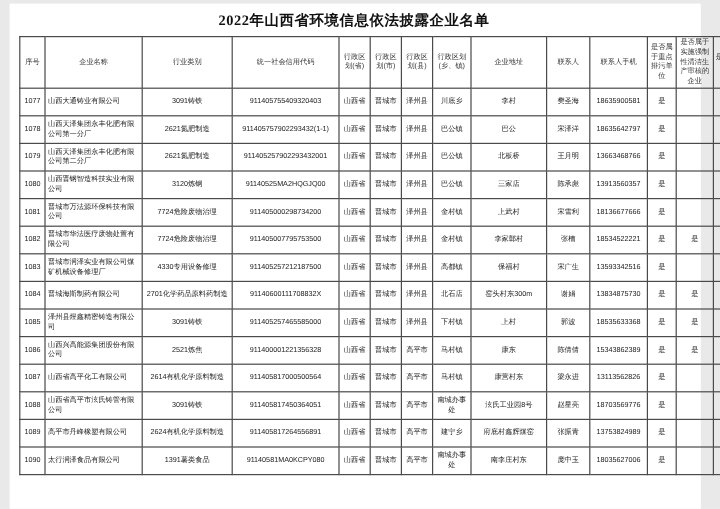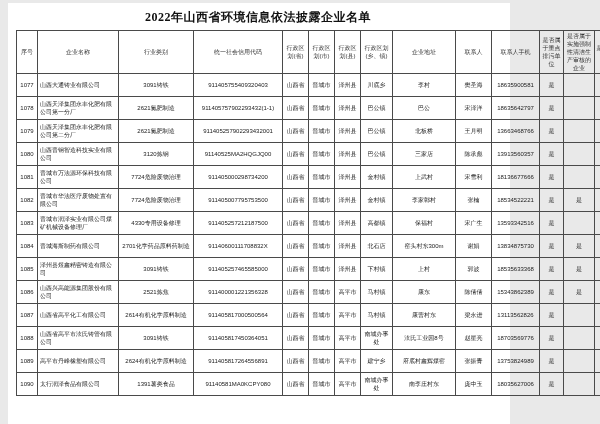--- a/index.html
+++ b/index.html
@@ -1,17 +1,17 @@
 <!DOCTYPE html>
 <html><head>
 <meta charset="utf-8">
 <style>
   html,body{margin:0;padding:0;width:600px;height:424px;overflow:hidden;
     background:#e9e9e9;font-family:"Liberation Sans","DejaVu Sans",sans-serif;}
-  .page{position:absolute;left:8px;top:3px;width:502px;height:421px;background:#ffffff;}
+  .page{position:absolute;left:8px;top:3px;width:576px;height:421px;background:#ffffff;}
   .page-inner{padding:4px 10px 0 8px;}
   h1.doc-title{margin:2px 0 4px 0;text-align:center;font-size:12px;font-weight:bold;
     color:#111;letter-spacing:0.5px;font-family:"Liberation Serif","DejaVu Serif",serif;}
   table.main{border-collapse:collapse;table-layout:fixed;width:572px;
     border:1.2px solid #333;}
   th,td{border:0.8px solid #4a4a4a;font-size:6px;line-height:8px;color:#222;
     text-align:center;vertical-align:middle;padding:1px 1px;overflow:hidden;
     word-break:break-all;font-weight:normal;}
   thead th{height:30px;color:#333;}
   tbody tr{height:23px;}

